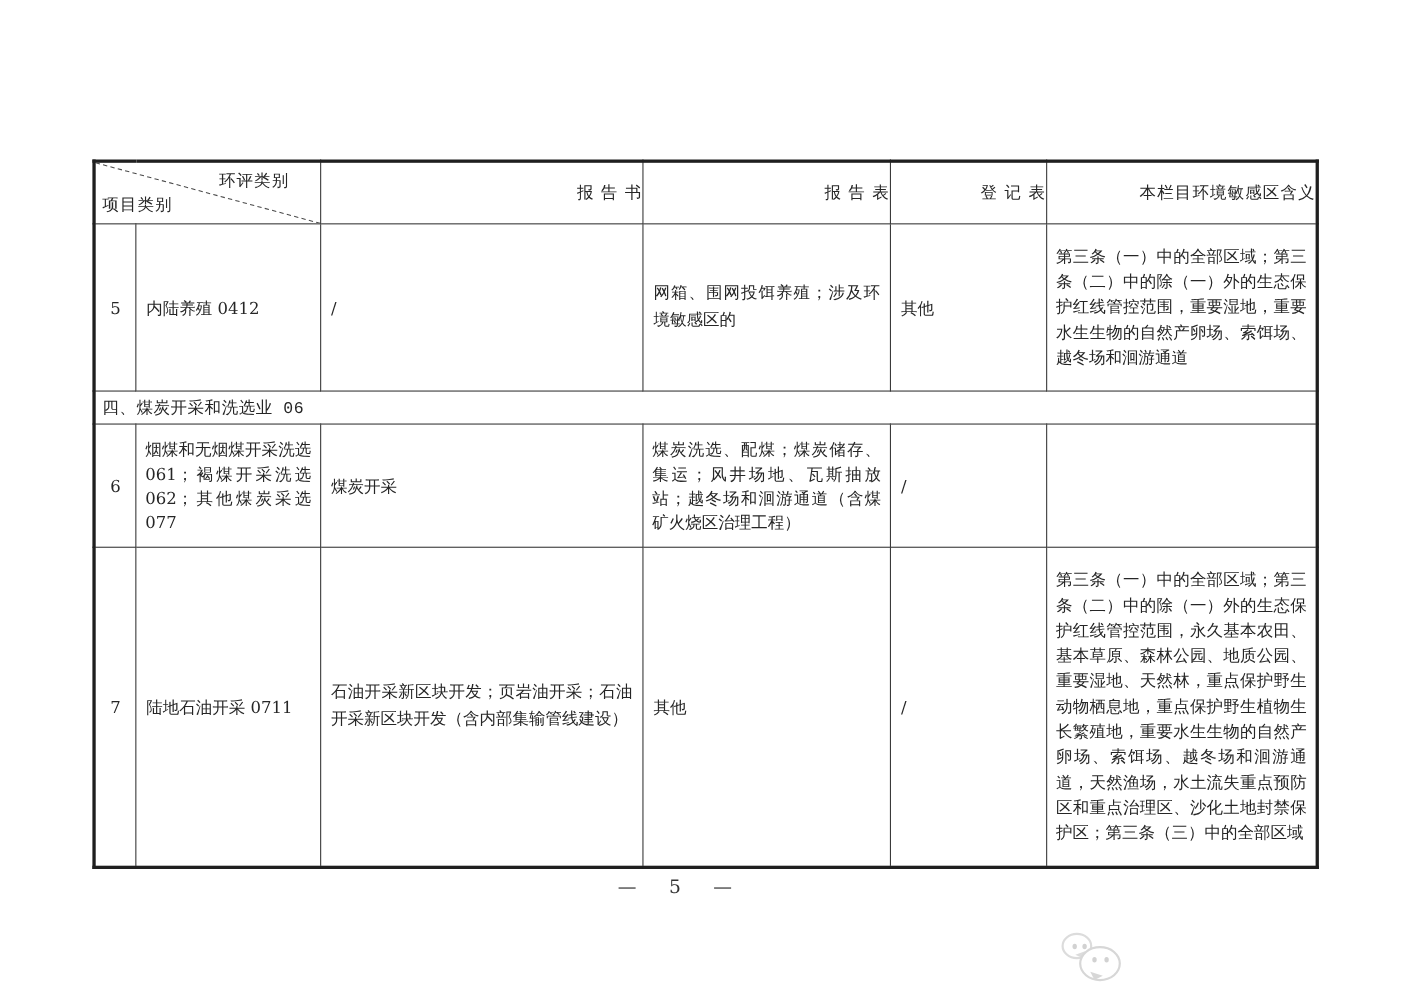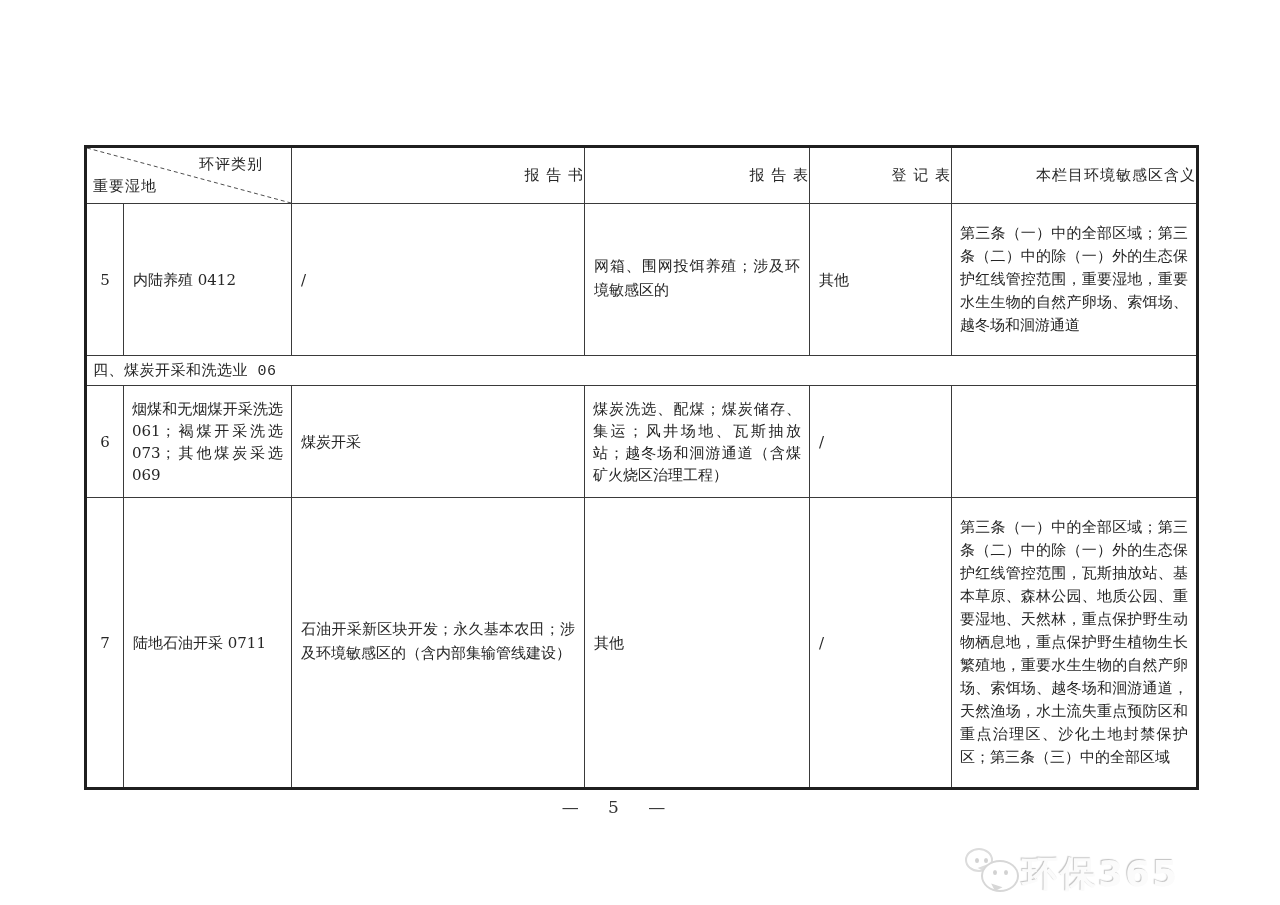--- a/index.html
+++ b/index.html
@@ -83,21 +83,21 @@
         <col class="c-mean">
     </colgroup>
 
     <tbody>
         <tr class="head">
       <th class="diagonal" colspan="2">
         <svg viewBox="0 0 206 57" preserveAspectRatio="none">
           <line x1="0" y1="0" x2="206" y2="57" stroke="#4a4a4a" stroke-width="1" stroke-dasharray="4 3"></line>
         </svg>
         <span class="diag-top">环评类别</span>
-        <span class="diag-bottom">重要湿地</span>
+        <span class="diag-bottom">项目类别</span>
       </th>
       <th class="colhead">报 告 书</th>
       <th class="colhead">报 告 表</th>
       <th class="colhead">登 记 表</th>
       <th class="colhead">本栏目环境敏感区含义</th>
     </tr>
 
     <tr class="r5">
       <td class="num">5</td>
       <td class="plain">内陆养殖 0412</td>
@@ -106,47 +106,46 @@
       <td class="plain">其他</td>
       <td class="mean">第三条（一）中的全部区域；第三条（二）中的除（一）外的生态保护红线管控范围，重要湿地，重要水生生物的自然产卵场、索饵场、越冬场和洄游通道</td>
     </tr>
 
     <tr class="section">
       <td class="section-cell" colspan="6">四、煤炭开采和洗选业 06</td>
     </tr>
 
     <tr class="r6">
       <td class="num">6</td>
-      <td class="txt-tight">烟煤和无烟煤开采洗选 061；褐煤开采洗选 073；其他煤炭采选 069</td>
+      <td class="txt-tight">烟煤和无烟煤开采洗选 061；褐煤开采洗选 062；其他煤炭采选 077</td>
       <td class="plain">煤炭开采</td>
       <td class="txt-tight">煤炭洗选、配煤；煤炭储存、集运；风井场地、瓦斯抽放站；越冬场和洄游通道（含煤矿火烧区治理工程）</td>
       <td class="plain">/</td>
       <td class="mean"></td>
     </tr>
 
 
     <tr class="r7">
       <td class="num">7</td>
       <td class="plain">陆地石油开采 0711</td>
-      <td class="txt">石油开采新区块开发；永久基本农田；涉及环境敏感区的（含内部集输管线建设）</td>
+      <td class="txt">石油开采新区块开发；页岩油开采；石油开采新区块开发（含内部集输管线建设）</td>
       <td class="plain">其他</td>
       <td class="plain">/</td>
-      <td class="mean">第三条（一）中的全部区域；第三条（二）中的除（一）外的生态保护红线管控范围，瓦斯抽放站、基本草原、森林公园、地质公园、重要湿地、天然林，重点保护野生动物栖息地，重点保护野生植物生长繁殖地，重要水生生物的自然产卵场、索饵场、越冬场和洄游通道，天然渔场，水土流失重点预防区和重点治理区、沙化土地封禁保护区；第三条（三）中的全部区域</td>
+      <td class="mean">第三条（一）中的全部区域；第三条（二）中的除（一）外的生态保护红线管控范围，永久基本农田、基本草原、森林公园、地质公园、重要湿地、天然林，重点保护野生动物栖息地，重点保护野生植物生长繁殖地，重要水生生物的自然产卵场、索饵场、越冬场和洄游通道，天然渔场，水土流失重点预防区和重点治理区、沙化土地封禁保护区；第三条（三）中的全部区域</td>
     </tr>
   </tbody>
     </table>
 
   <div class="page-num">— 5 —</div>
 
   <div class="watermark">
     <div class="wm-icon">
       <div class="wm-bubble-small">
         <span class="wm-eye e1"></span>
           <span class="wm-eye e2"></span>
       </div>
       <div class="wm-bubble-big"></div>
       <span class="wm-eye e3"></span>
         <span class="wm-eye e4"></span>
     </div>
-    <div class="wm-text">环保365</div>
   </div>
 
 </div>
 
 </body></html>

